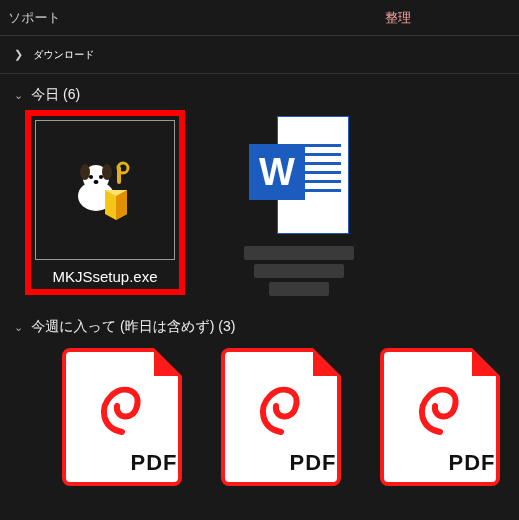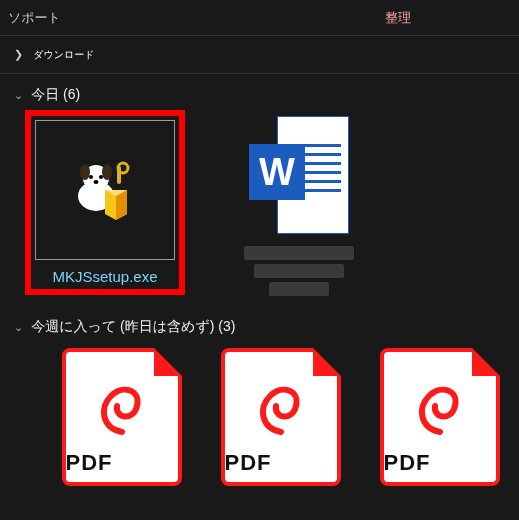--- a/index.html
+++ b/index.html
@@ -68,21 +68,21 @@
       border: 1px solid #9a9a9a;
       display: flex;
       align-items: center;
       justify-content: center;
       margin: 0 auto;
       background: #191919;
     }
     .file-label {
       margin-top: 8px;
       font-size: 15px;
-      color: #7dd3fc;
+      color: #ffffff;
     }
     
     .exe-icon { position: relative; width: 64px; height: 64px; }
     
     .word-box {
       width: 100px;
       height: 120px;
       margin: 6px auto 0;
       position: relative;
     }
@@ -98,21 +98,21 @@
       display:flex; align-items:center; justify-content:center;
     }
     .redact-block {
       width: 120px; margin: 10px auto 0;
     }
     .redact-block .r1 { height:14px; margin:4px auto; background:#3a3a3a; border-radius:2px; }
     .redact-block .r1.a { width: 110px; }
     .redact-block .r1.b { width: 90px; }
     .redact-block .r1.c { width: 60px; }
     
-    .pdf-cell { width: 170px; text-align:left; margin: 4px 0; }
+    .pdf-cell { width: 170px; text-align:right; margin: 4px 0; }
     .pdf-icon {
       width: 120px; height: 138px; margin: 0 auto;
       border: 4px solid #ff1a1a; border-radius: 8px;
       background:#fff; position:relative;
     }
     .pdf-fold {
       position:absolute; right:-4px; top:-4px; width:28px; height:28px;
       background:#191919;
     }
     .pdf-fold::after{

